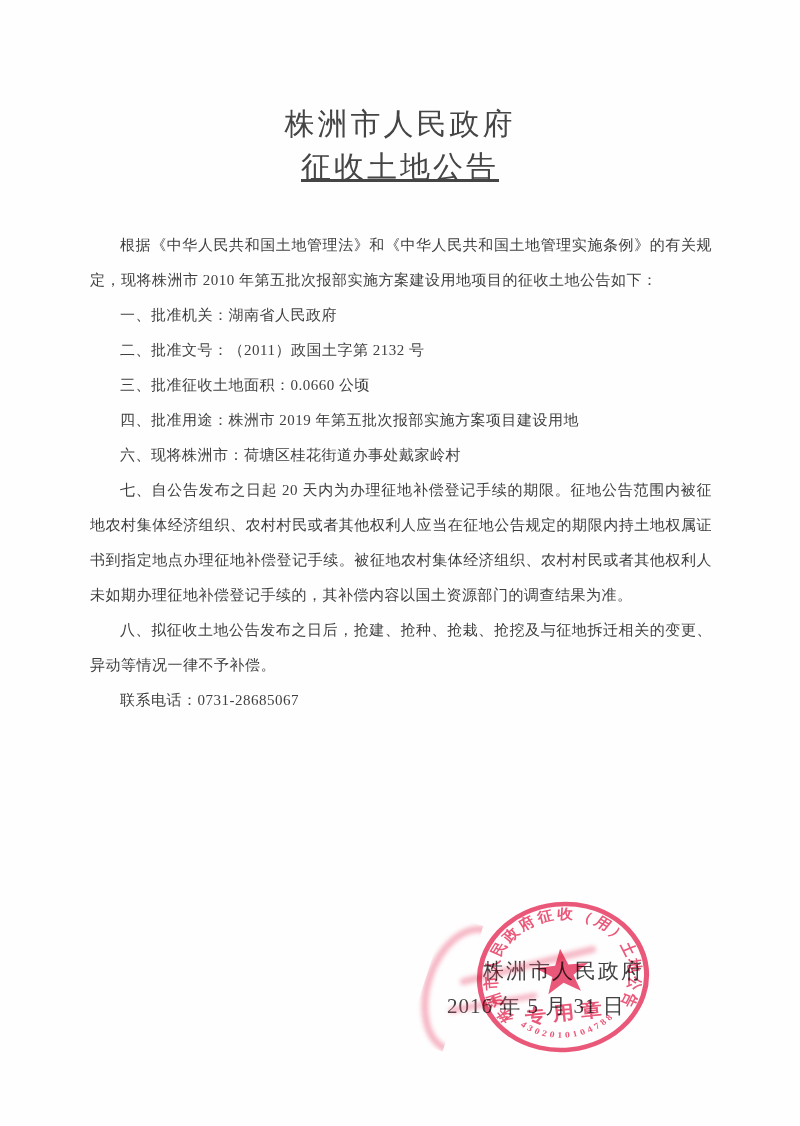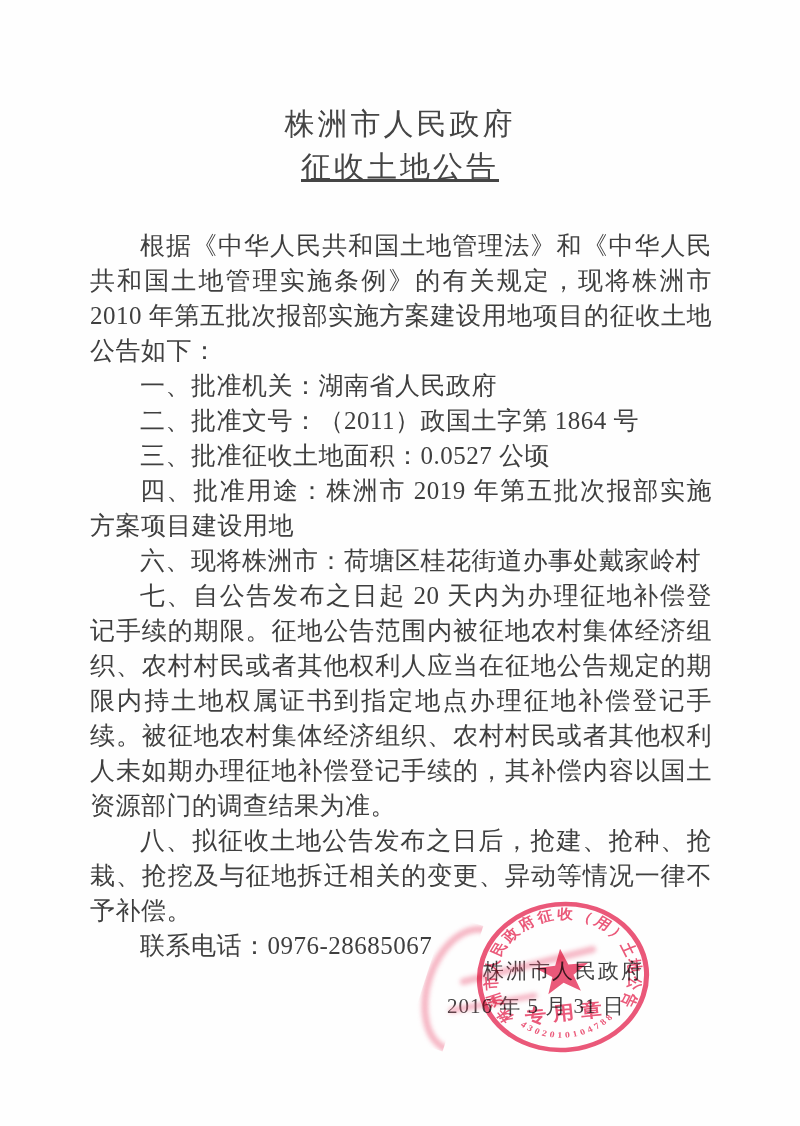--- a/index.html
+++ b/index.html
@@ -24,21 +24,21 @@
     font-weight: 500;
     color: #454545;
     letter-spacing: 3px;
     margin: 0;
   }
   .doc-body {
     position: absolute;
     top: 228px;
     left: 90px;
     width: 622px;
-    font-size: 25px;
+    font-size: 15px;
     line-height: 35px;
     letter-spacing: 0.5px;
     text-align: justify;
     color: #3f3f3f;
   }
   .doc-body p { margin: 0; text-indent: 2em; }
   .signature-issuer {
     position: absolute;
     top: 957px;
     left: 483px;
@@ -91,27 +91,27 @@
 <body>
 
 <div class="page">
 
   <h1 class="doc-title" style="top:103px;">株洲市人民政府</h1>
   <h1 class="doc-title" style="top:146px;text-decoration:underline;">征收土地公告</h1>
 
   <div class="doc-body">
     <p>根据《中华人民共和国土地管理法》和《中华人民共和国土地管理实施条例》的有关规定，现将株洲市 2010 年第五批次报部实施方案建设用地项目的征收土地公告如下：</p>
     <p>一、批准机关：湖南省人民政府</p>
-    <p>二、批准文号：（2011）政国土字第 1864 号</p>
-    <p>三、批准征收土地面积：0.0527 公顷</p>
+    <p>二、批准文号：（2011）政国土字第 2132 号</p>
+    <p>三、批准征收土地面积：0.0660 公顷</p>
     <p>四、批准用途：株洲市 2019 年第五批次报部实施方案项目建设用地</p>
     <p>六、现将株洲市：荷塘区桂花街道办事处戴家岭村</p>
     <p>七、自公告发布之日起 20 天内为办理征地补偿登记手续的期限。征地公告范围内被征地农村集体经济组织、农村村民或者其他权利人应当在征地公告规定的期限内持土地权属证书到指定地点办理征地补偿登记手续。被征地农村集体经济组织、农村村民或者其他权利人未如期办理征地补偿登记手续的，其补偿内容以国土资源部门的调查结果为准。</p>
     <p>八、拟征收土地公告发布之日后，抢建、抢种、抢栽、抢挖及与征地拆迁相关的变更、异动等情况一律不予补偿。</p>
-    <p>联系电话：0976-28685067</p>
+    <p>联系电话：0731-28685067</p>
   </div>
 
   <div class="signature-issuer">株洲市人民政府</div>
   <div class="signature-date">2016 年 5 月 31 日</div>
 
   <div class="seal-ghost"></div>
   <div class="seal-smudge-1"></div>
   <div class="seal-smudge-2"></div>
 
   <svg class="seal" viewBox="0 0 200 200" preserveAspectRatio="none">

